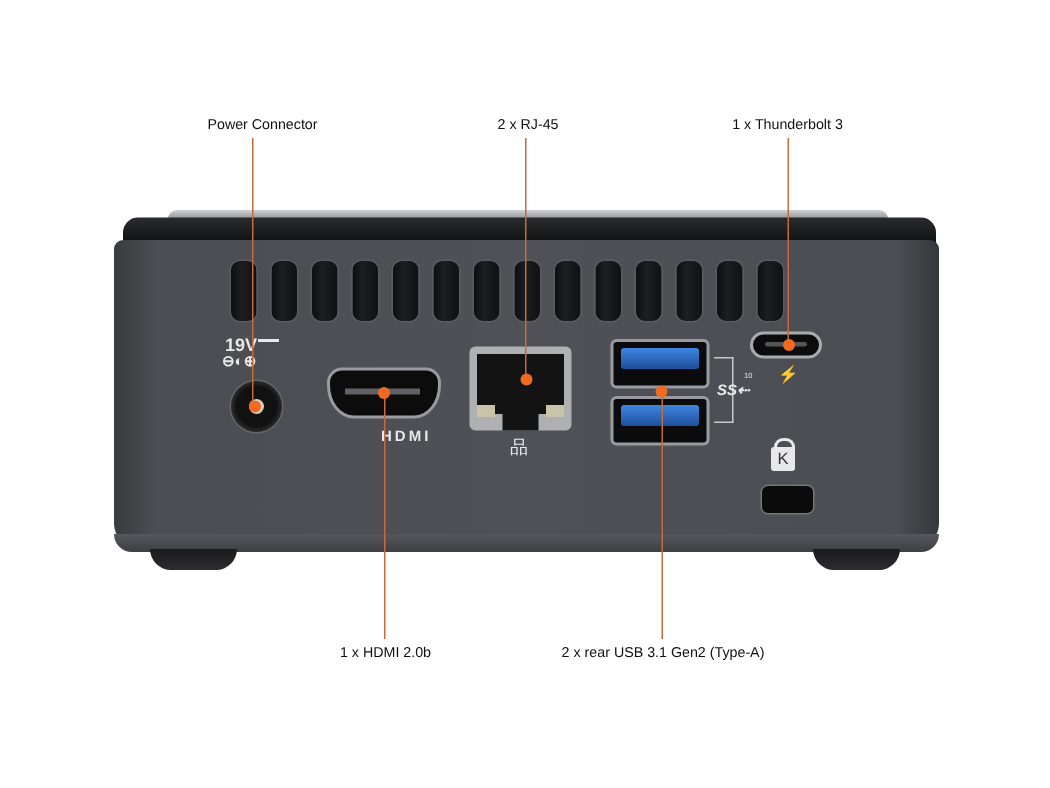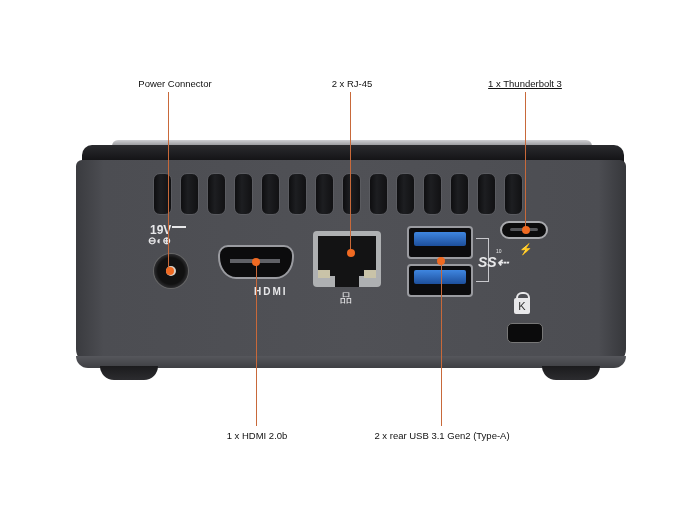--- a/index.html
+++ b/index.html
@@ -30,21 +30,21 @@
   .tbolt{position:absolute;left:500px;top:221px;width:48px;height:18px;border-radius:9px;background:#0c0c0d;border:2px solid #a9aaae;box-sizing:border-box;}
   .tbolt-in{position:absolute;left:8px;top:5px;width:28px;height:3px;background:#55565a;border-radius:2px;}
   .lockslot{position:absolute;left:507px;top:323px;width:34px;height:18px;background:#0b0b0c;border:1px solid #777;border-radius:5px;}
   .bracket{position:absolute;left:476px;top:238px;width:12px;height:42px;border:1px solid #c8c8cc;border-left:none;}
 </style>
 </head>
 <body>
 
 <div class="label" style="left:175px;top:78px;">Power Connector</div>
 <div class="label" style="left:352px;top:78px;">2 x RJ-45</div>
-<div class="label" style="left:525px;top:78px;text-decoration:underline;">1 x Thunderbolt 3</div>
+<div class="label" style="left:525px;top:78px;">1 x Thunderbolt 3</div>
 <div class="label" style="left:257px;top:430px;">1 x HDMI 2.0b</div>
 <div class="label" style="left:442px;top:430px;">2 x rear USB 3.1 Gen2 (Type-A)</div>
 
 <div class="lid-top"></div>
 <div class="lid"></div>
 <div class="body"></div>
 <div class="base"></div>
 <div class="foot" style="left:100px;"></div>
 <div class="foot" style="left:542px;"></div>
 
@@ -82,21 +82,21 @@
 <div class="rj45-clip"></div>
 <div class="silk" style="left:340px;top:290px;font-size:12px;font-weight:normal;">品</div>
 
 <div class="usb" style="top:226px;">
     <div class="usb-blue"></div>
   </div>
 <div class="usb" style="top:264px;">
     <div class="usb-blue"></div>
   </div>
 <div class="bracket"></div>
-<div class="silk" style="left:478px;top:254px;font-size:14px;font-style:italic;">SS⇠</div>
+<div class="silk" style="left:478px;top:254px;font-size:10px;font-style:italic;">SS⇠</div>
 <div class="silk" style="left:496px;top:248px;font-size:5px;font-weight:normal;">10</div>
 
 <div class="tbolt">
     <div class="tbolt-in"></div>
   </div>
 <div class="silk" style="left:519px;top:243px;font-size:11px;">⚡</div>
 
 <div style="position:absolute;left:514px;top:298px;width:16px;height:16px;background:#e8e8ea;border-radius:2px;color:#333;font-size:11px;text-align:center;line-height:16px;">
   <span>K</span>
 </div>

